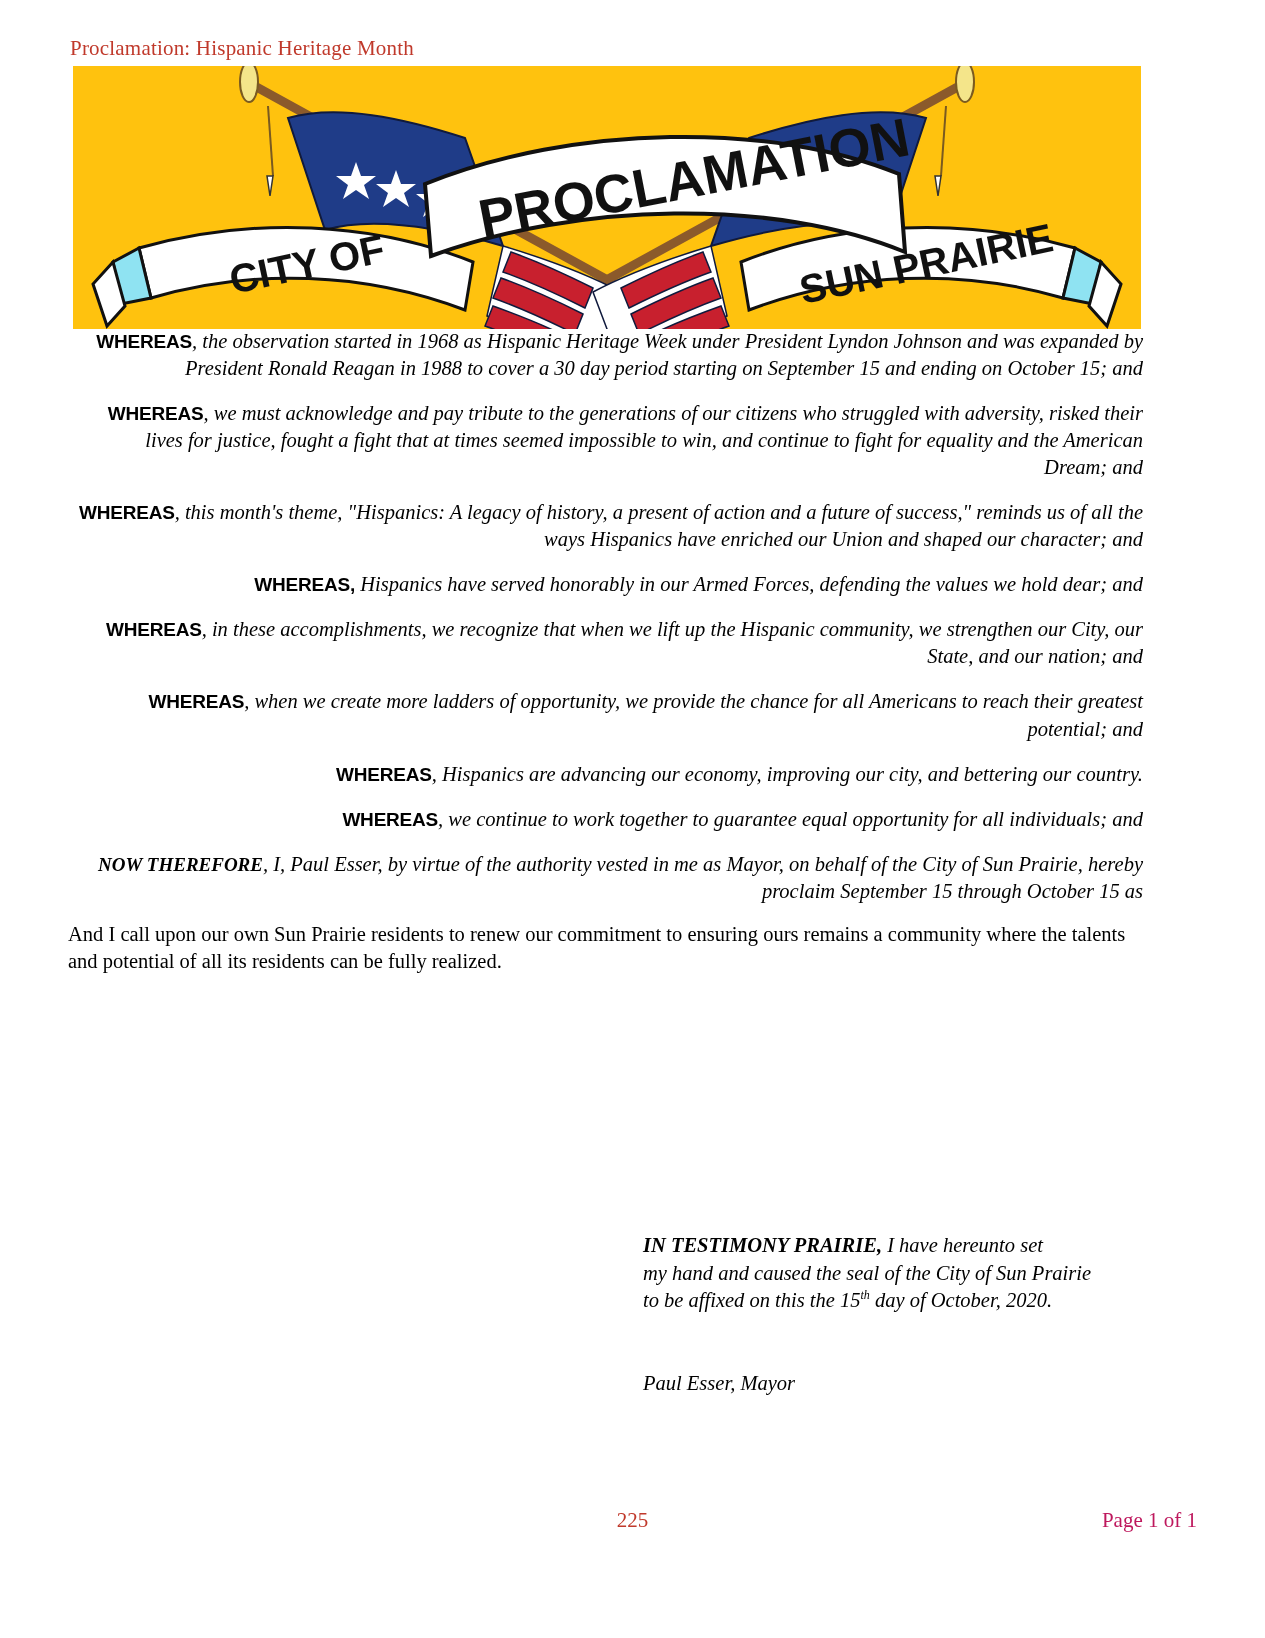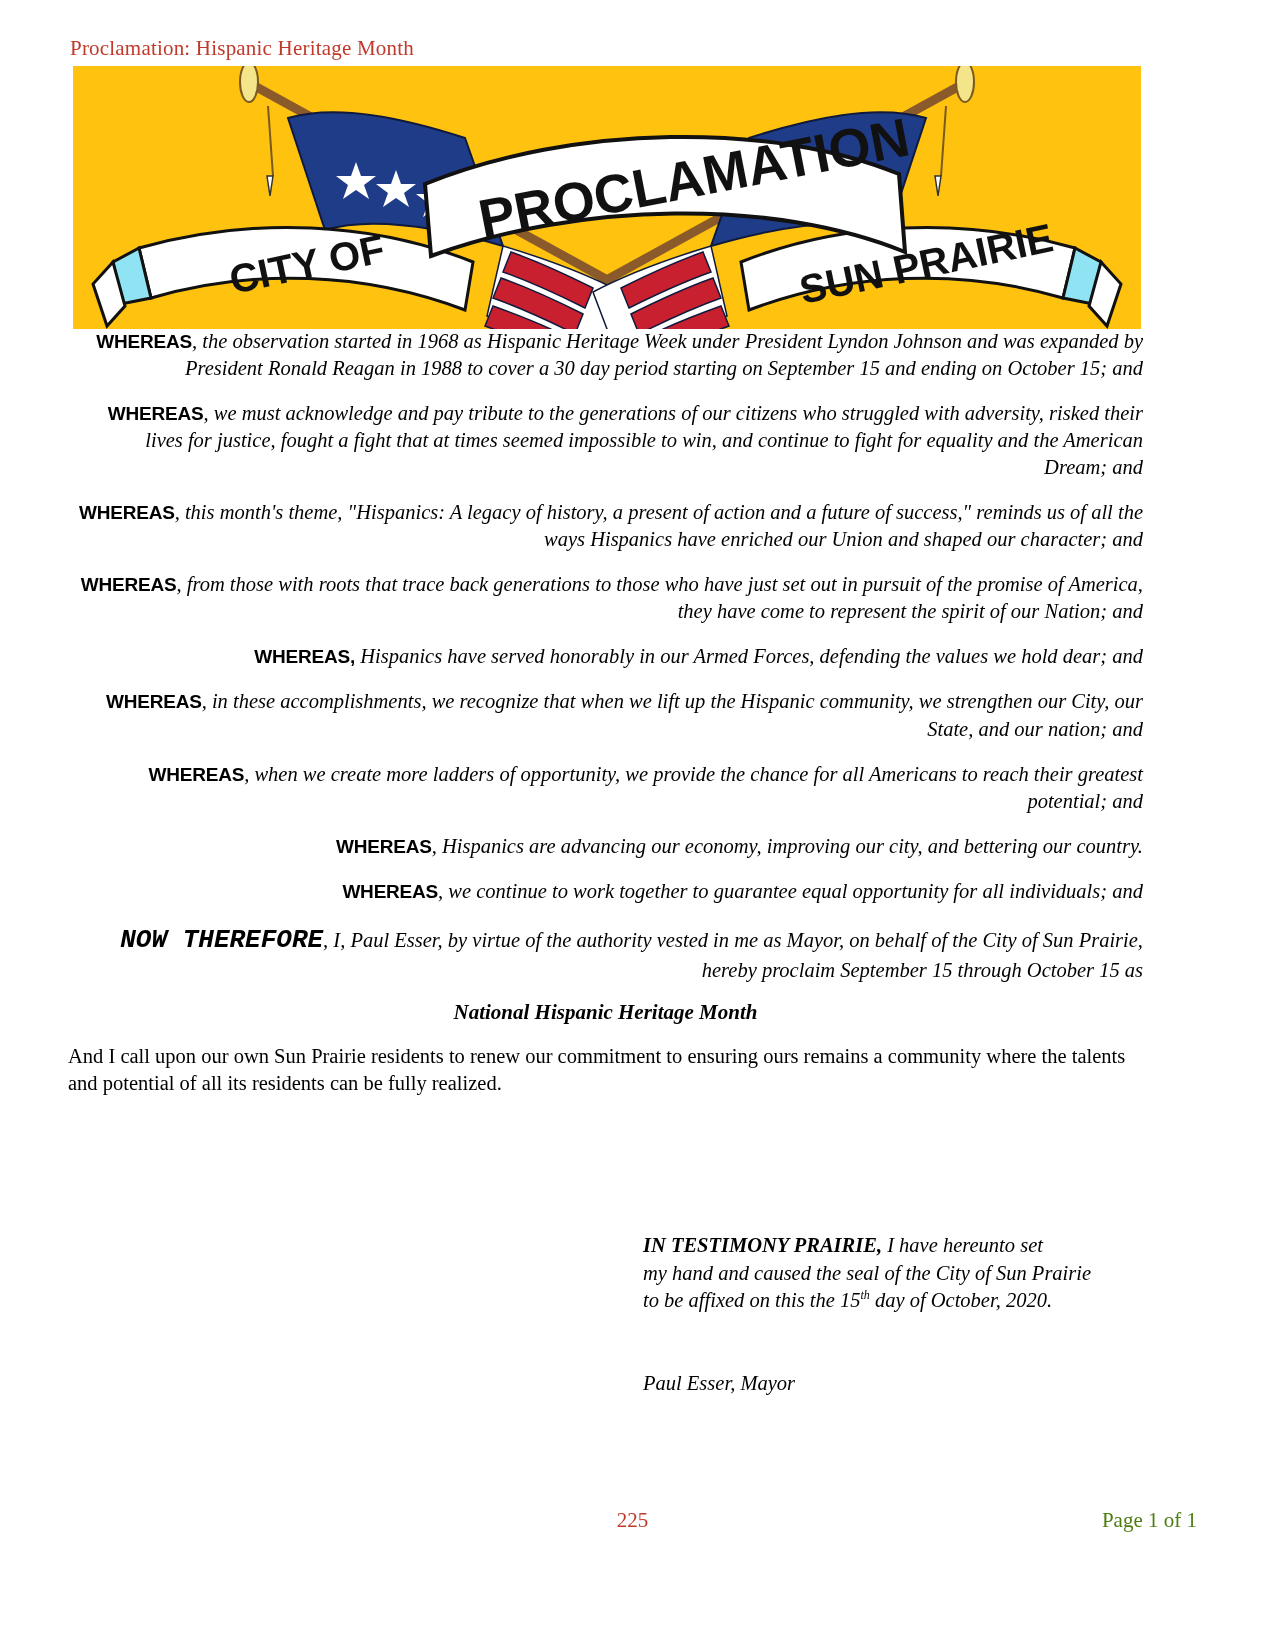--- a/index.html
+++ b/index.html
@@ -64,22 +64,22 @@
   p.clause .lead {
     font-style: normal;
     font-weight: bold;
     font-family: "Liberation Sans", sans-serif;
     font-size: 19px;
     letter-spacing: -0.2px;
   }
   p.clause .lead-serif {
     font-style: italic;
     font-weight: bold;
-    font-family: Liberation Mono, monospace;
-    font-size: 26px;
+    font-family: Liberation Serif, serif;
+    font-size: 19px;
   }
   p.now {
     margin: 4px 0 16px 0;
   }
   .month-title {
     margin: 10px 0 18px 0;
     text-align: center;
     font-weight: bold;
     font-style: italic;
     font-size: 21px;
@@ -127,21 +127,21 @@
     width: 1265px;
     text-align: center;
     font-size: 21px;
     color: #C0392B;
   }
   .footer-page-of {
     position: absolute;
     right: 68px;
     top: 1508px;
     font-size: 21px;
-    color: #4d7c0f;
+    color: #be185d;
     white-space: nowrap;
   }
 </style>
 </head>
 <body>
 
 <div class="page">
 
   <div class="header-title">Proclamation:  Hispanic Heritage Month</div>
 
@@ -227,23 +227,20 @@
     </p>
 
     <p class="clause">
       <span class="lead">WHEREAS</span><span>, we must acknowledge and pay tribute to the generations of our citizens who struggled with adversity, risked their lives for justice, fought a fight that at times seemed impossible to win, and continue to fight for equality and the American Dream; and</span>
     </p>
 
     <p class="clause">
       <span class="lead">WHEREAS</span><span>, this month's theme, "Hispanics:  A legacy of history, a present of action and a future of success," reminds us of all the ways Hispanics have enriched our Union and shaped our character; and</span>
     </p>
 
-    <p class="clause">
-      <span class="lead">WHEREAS</span><span>, from those with roots that trace back generations to those who have just set out in pursuit of the promise of America, they have come to represent the spirit of our Nation; and</span>
-    </p>
 
     <p class="clause">
       <span class="lead">WHEREAS,</span><span> Hispanics have served honorably in our Armed Forces, defending the values we hold dear; and</span>
     </p>
 
     <p class="clause">
       <span class="lead">WHEREAS</span><span>, in these accomplishments, we recognize that when we lift up the Hispanic community, we strengthen our City, our State, and our nation; and</span>
     </p>
 
     <p class="clause">
@@ -255,21 +252,20 @@
     </p>
 
     <p class="clause">
       <span class="lead">WHEREAS</span><span>, we continue to work together to guarantee equal opportunity for all individuals; and</span>
     </p>
 
     <p class="clause now">
       <span class="lead-serif">NOW THEREFORE</span><span>, I, Paul Esser, by virtue of the authority vested in me as Mayor, on behalf of the City of Sun Prairie, hereby proclaim September 15 through October 15 as</span>
     </p>
 
-    <div class="month-title">National Hispanic Heritage Month</div>
 
     <p class="closing">And I call upon our own Sun Prairie residents to renew our commitment to ensuring ours remains a community where the talents and potential of all its residents can be fully realized.</p>
   </div>
 
   <div class="testimony">
     <b>IN TESTIMONY PRAIRIE,</b><span> I have hereunto set</span><br>
     <span>my hand and caused the seal of the City of Sun Prairie</span><br>
     <span>to be affixed on this the 15</span><sup>th</sup><span> day of October, 2020.</span>
   </div>
 

